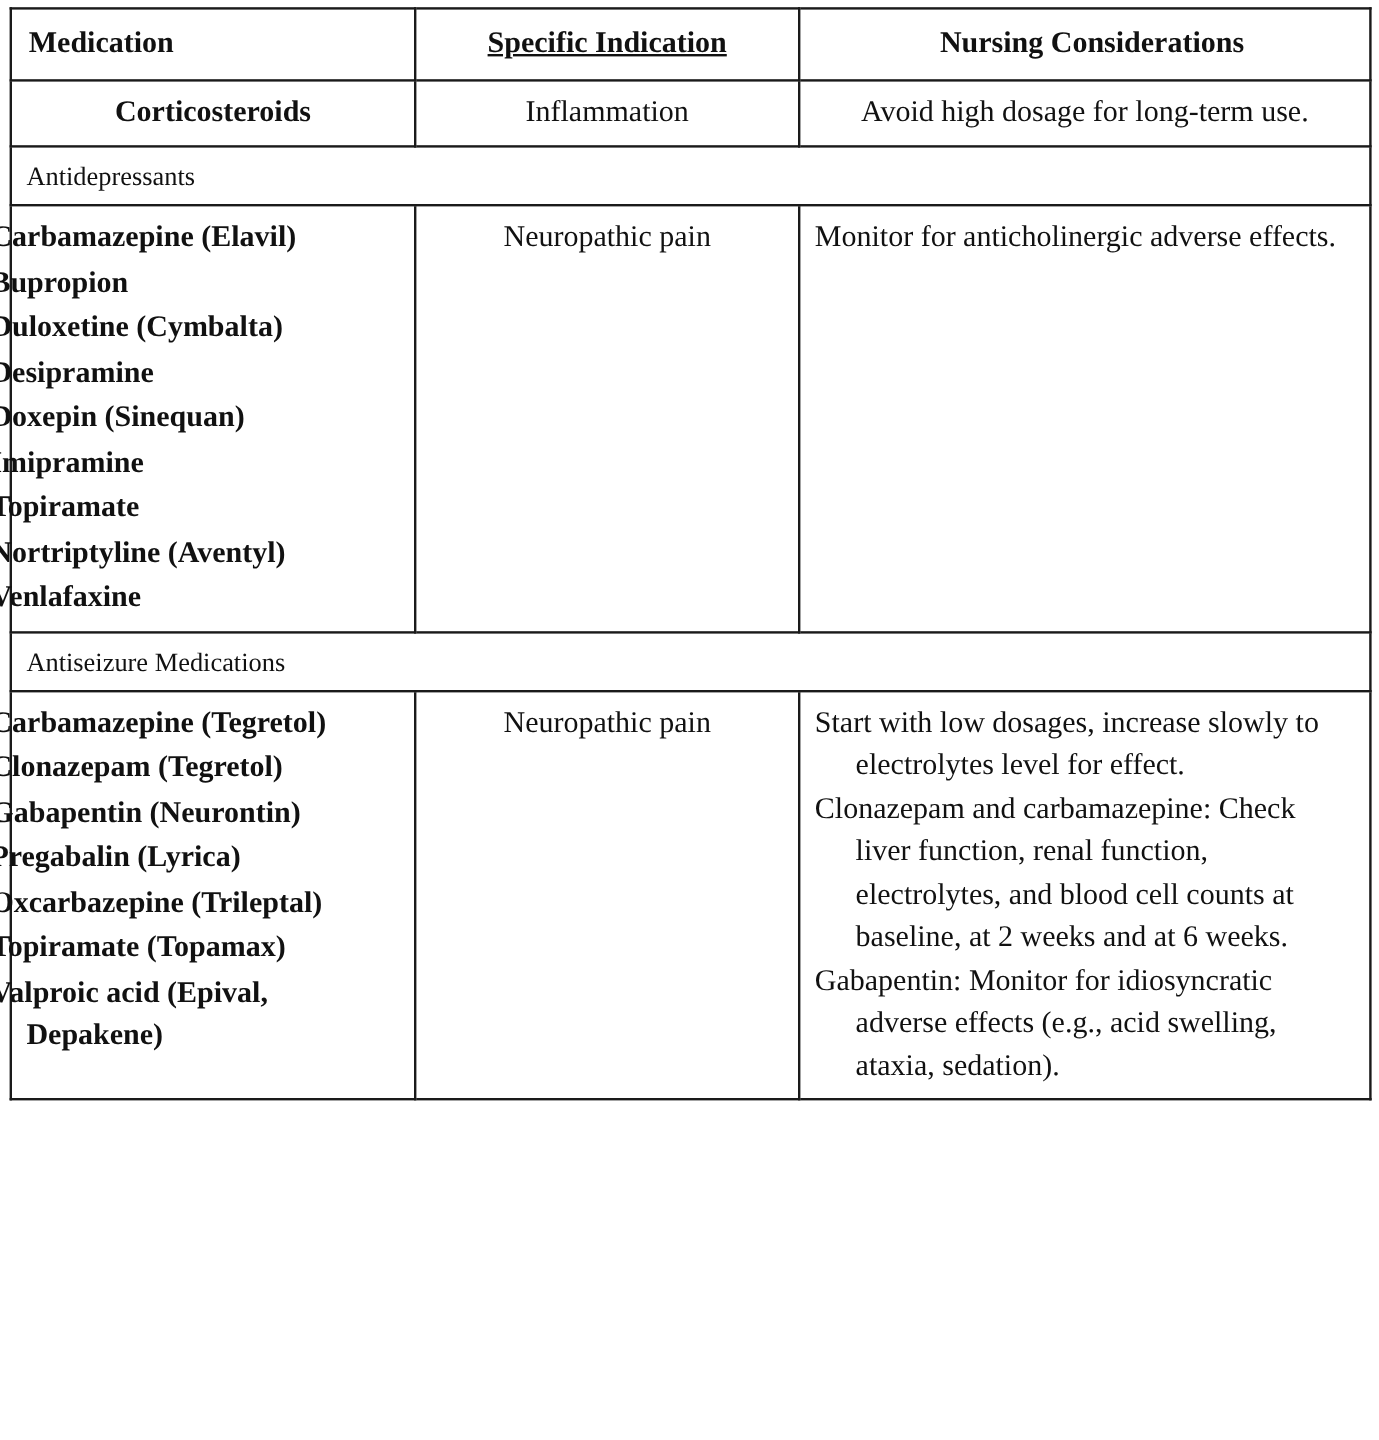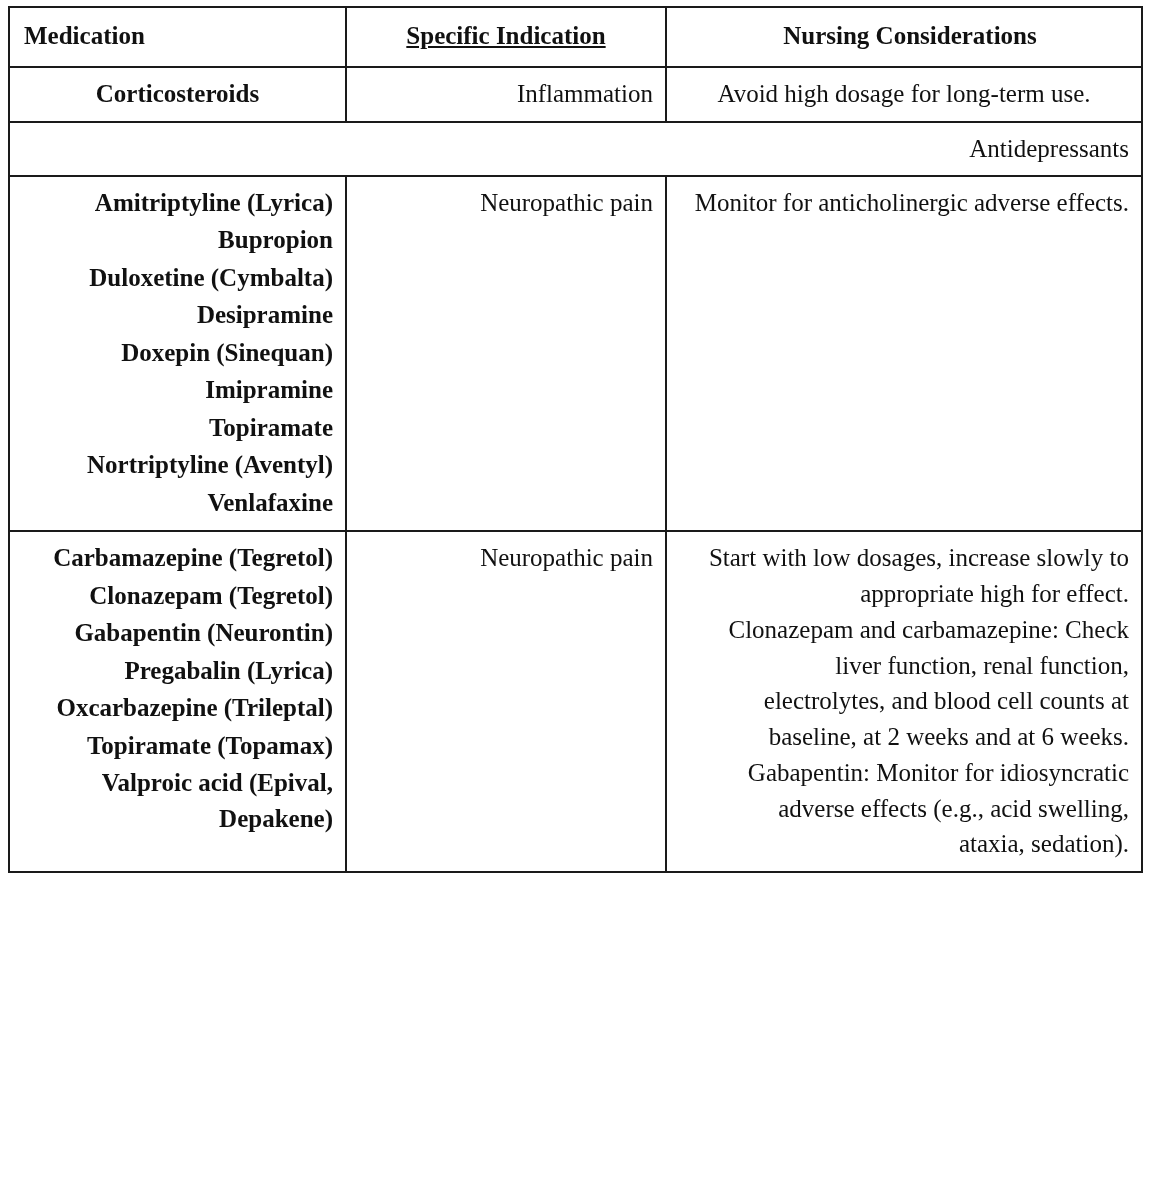--- a/index.html
+++ b/index.html
@@ -33,41 +33,40 @@
 
   table.med-table col.c1 { width: 337px; }
   table.med-table col.c2 { width: 320px; }
   table.med-table col.c3 { width: 476px; }
 
   table.med-table th,
   table.med-table td {
     border: 2px solid #1a1a1a;
     vertical-align: top;
     padding: 8px 12px;
-    text-align: right;
   }
 
   
   tr.header-row th {
     border-top: 2px solid #1a1a1a;
     border-bottom: 2px solid #1a1a1a;
     font-weight: bold;
     font-size: 25px;
     padding-top: 10px;
     padding-bottom: 12px;
     text-align: left;
   }
   tr.header-row th.col-med { padding-left: 14px; }
   tr.header-row th.col-ind { text-align: center; text-decoration: underline; }
   tr.header-row th.col-nur { text-align: center; padding-left: 24px; }
 
   
   td.group-cell {
     font-weight: normal;
-    font-size: 25px;
+    font-size: 22px;
     padding: 10px 12px 12px 14px;
     text-align: left;
   }
 
   
   td.med-cell {
     font-weight: bold;
     padding: 14px 10px 14px 48px;
     text-indent: -30px;
   }
@@ -135,47 +134,50 @@
           <td class="ind-cell">Inflammation</td>
           <td class="nur-cell centered">
             <span class="nur-item">Avoid high dosage for long-term use.</span>
           </td>
         </tr>
         <tr>
           <td class="group-cell" colspan="3">Antidepressants</td>
         </tr>
         <tr>
           <td class="med-cell">
-            <span class="med-item">Amitriptyline (Lyrica)</span>
+            <span class="med-item">Carbamazepine (Elavil)</span>
             <span class="med-item">Bupropion</span>
             <span class="med-item">Duloxetine (Cymbalta)</span>
             <span class="med-item">Desipramine</span>
             <span class="med-item">Doxepin (Sinequan)</span>
             <span class="med-item">Imipramine</span>
             <span class="med-item">Topiramate</span>
             <span class="med-item">Nortriptyline (Aventyl)</span>
             <span class="med-item">Venlafaxine</span>
           </td>
           <td class="ind-cell">Neuropathic pain</td>
           <td class="nur-cell">
             <span class="nur-item">Monitor for anticholinergic adverse effects.</span>
           </td>
         </tr>
         <tr>
+          <td class="group-cell" colspan="3">Antiseizure Medications</td>
+        </tr>
+        <tr>
           <td class="med-cell">
             <span class="med-item">Carbamazepine (Tegretol)</span>
             <span class="med-item">Clonazepam (Tegretol)</span>
             <span class="med-item">Gabapentin (Neurontin)</span>
             <span class="med-item">Pregabalin (Lyrica)</span>
             <span class="med-item">Oxcarbazepine (Trileptal)</span>
             <span class="med-item">Topiramate (Topamax)</span>
             <span class="med-item">Valproic acid (Epival, Depakene)</span>
           </td>
           <td class="ind-cell">Neuropathic pain</td>
           <td class="nur-cell">
-            <span class="nur-item">Start with low dosages, increase slowly to appropriate high for effect.</span>
+            <span class="nur-item">Start with low dosages, increase slowly to electrolytes level for effect.</span>
             <span class="nur-item">Clonazepam and carbamazepine: Check liver function, renal function, electrolytes, and blood cell counts at baseline, at 2 weeks and at 6 weeks.</span>
             <span class="nur-item">Gabapentin: Monitor for idiosyncratic adverse effects (e.g., acid swelling, ataxia, sedation).</span>
           </td>
         </tr>
       </tbody>
   </table>
 </div>
 
 </body></html>

